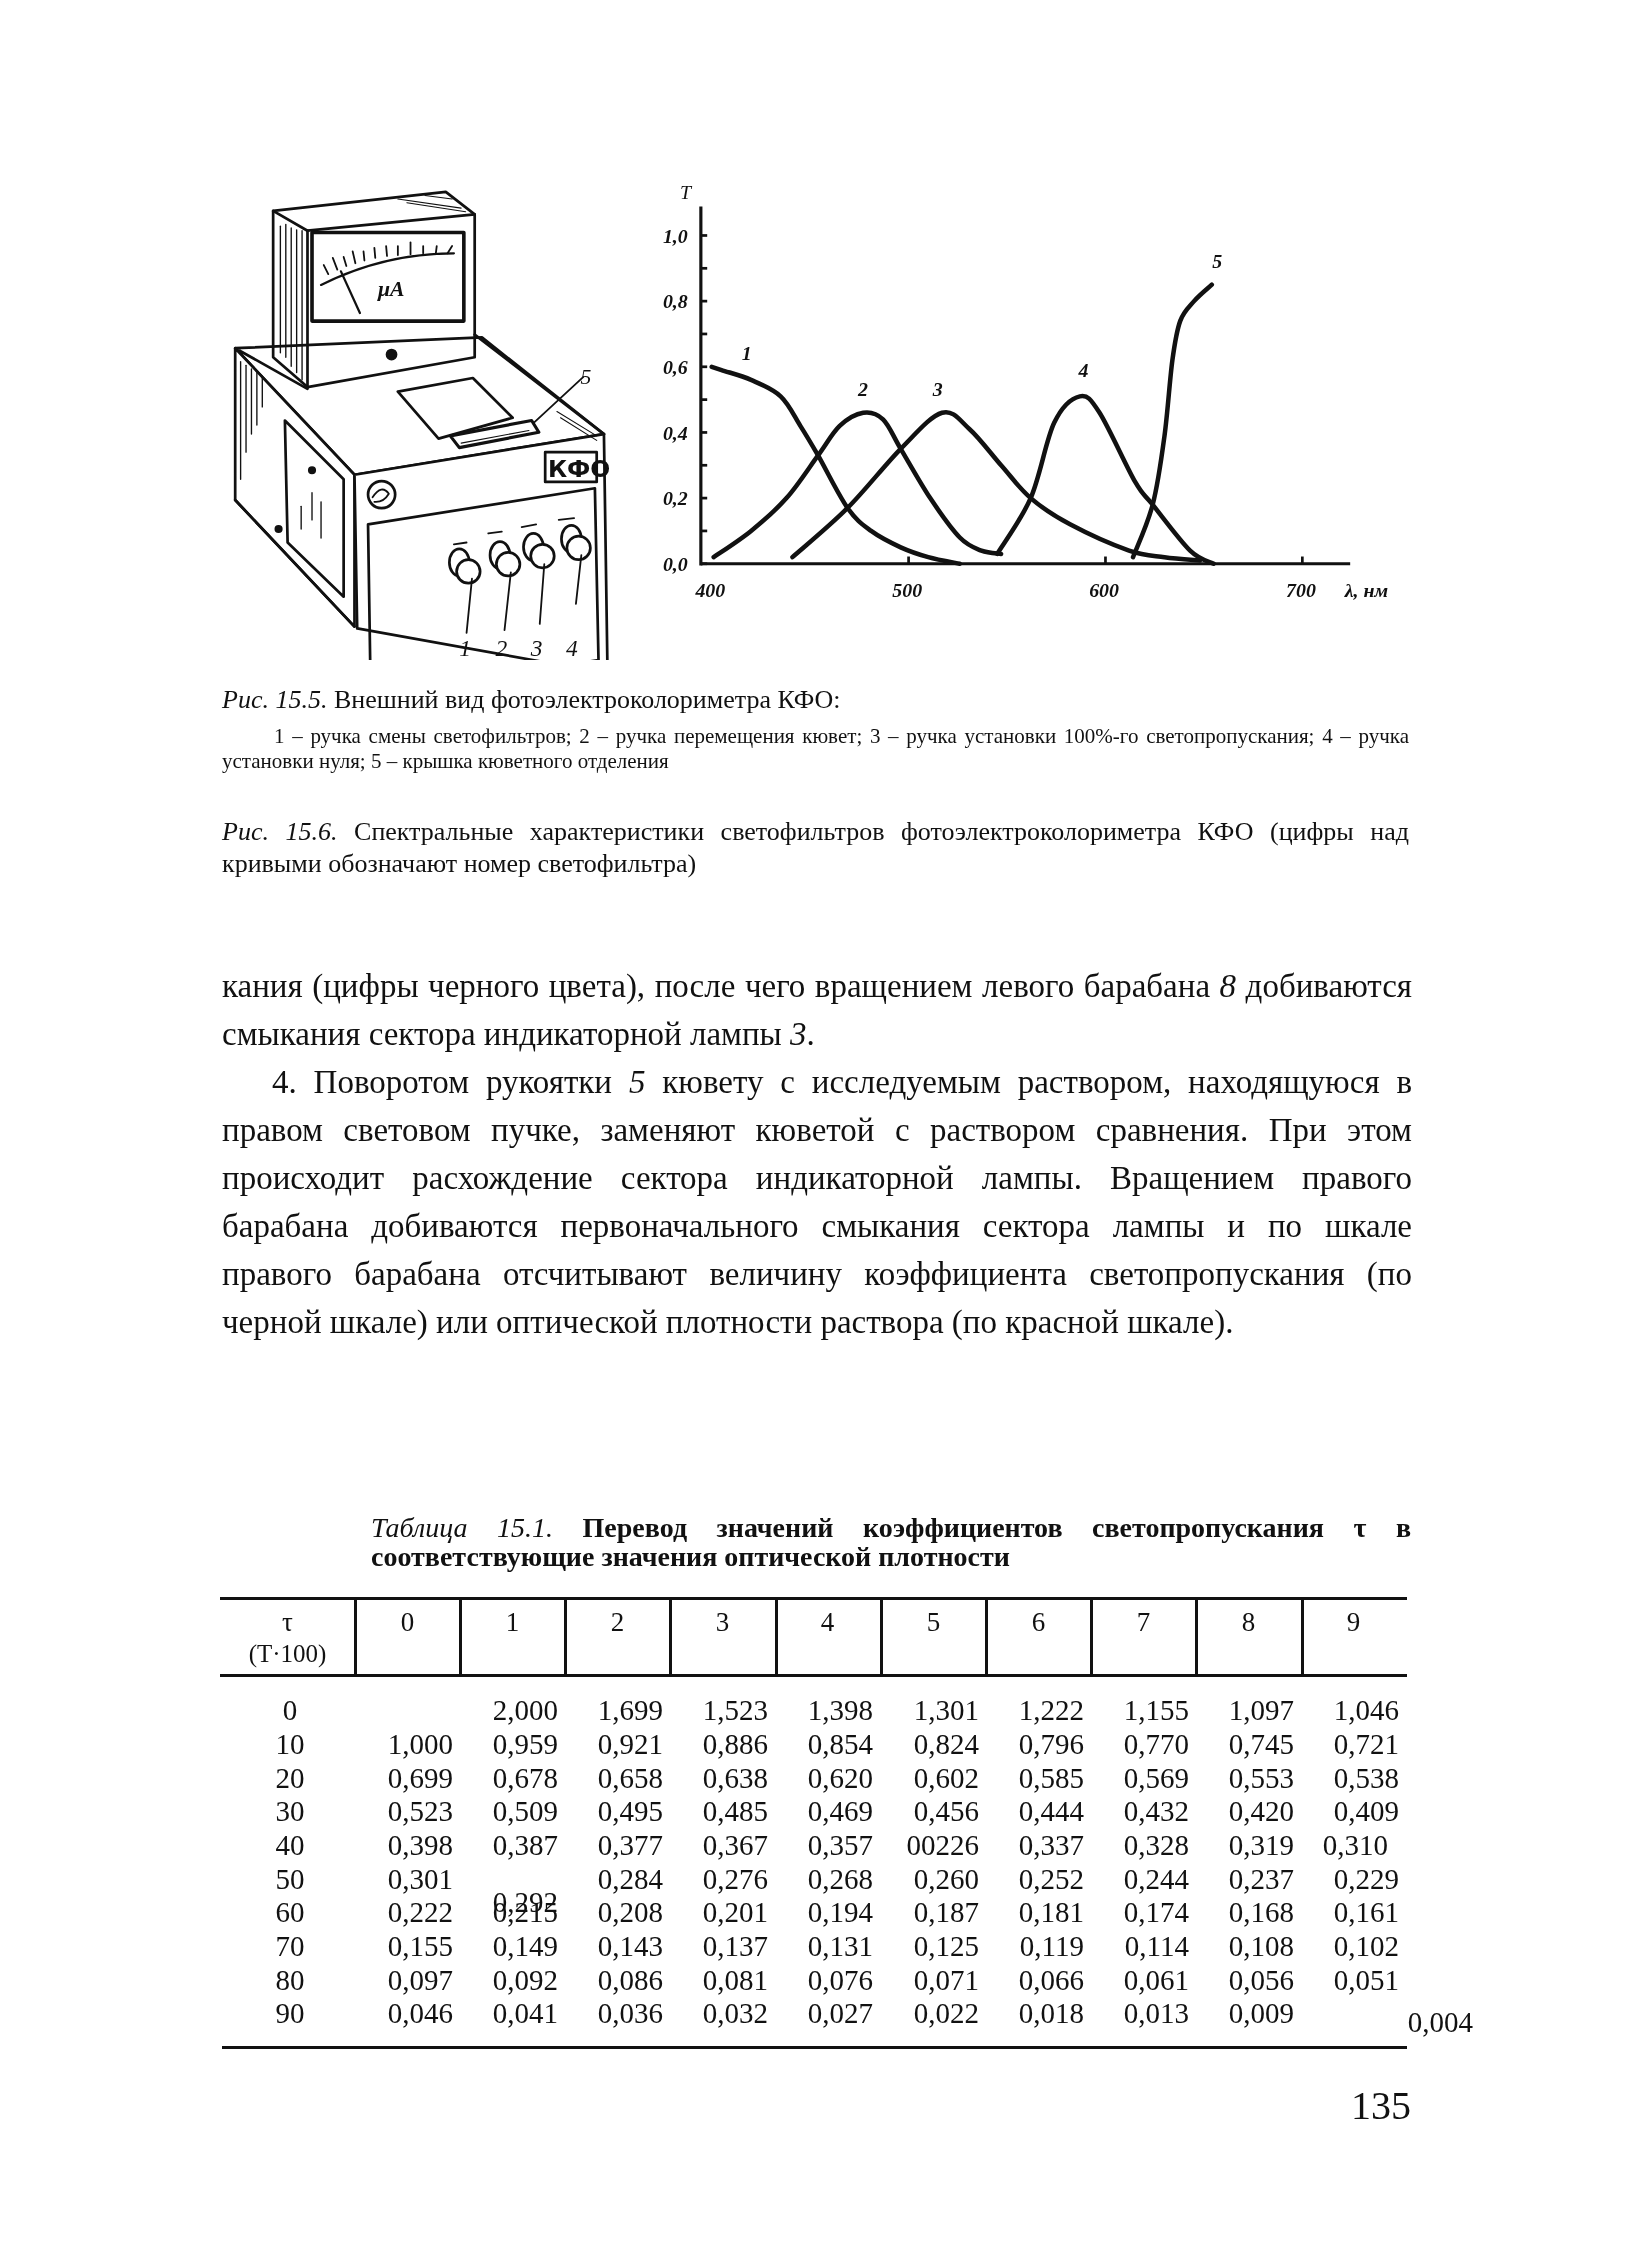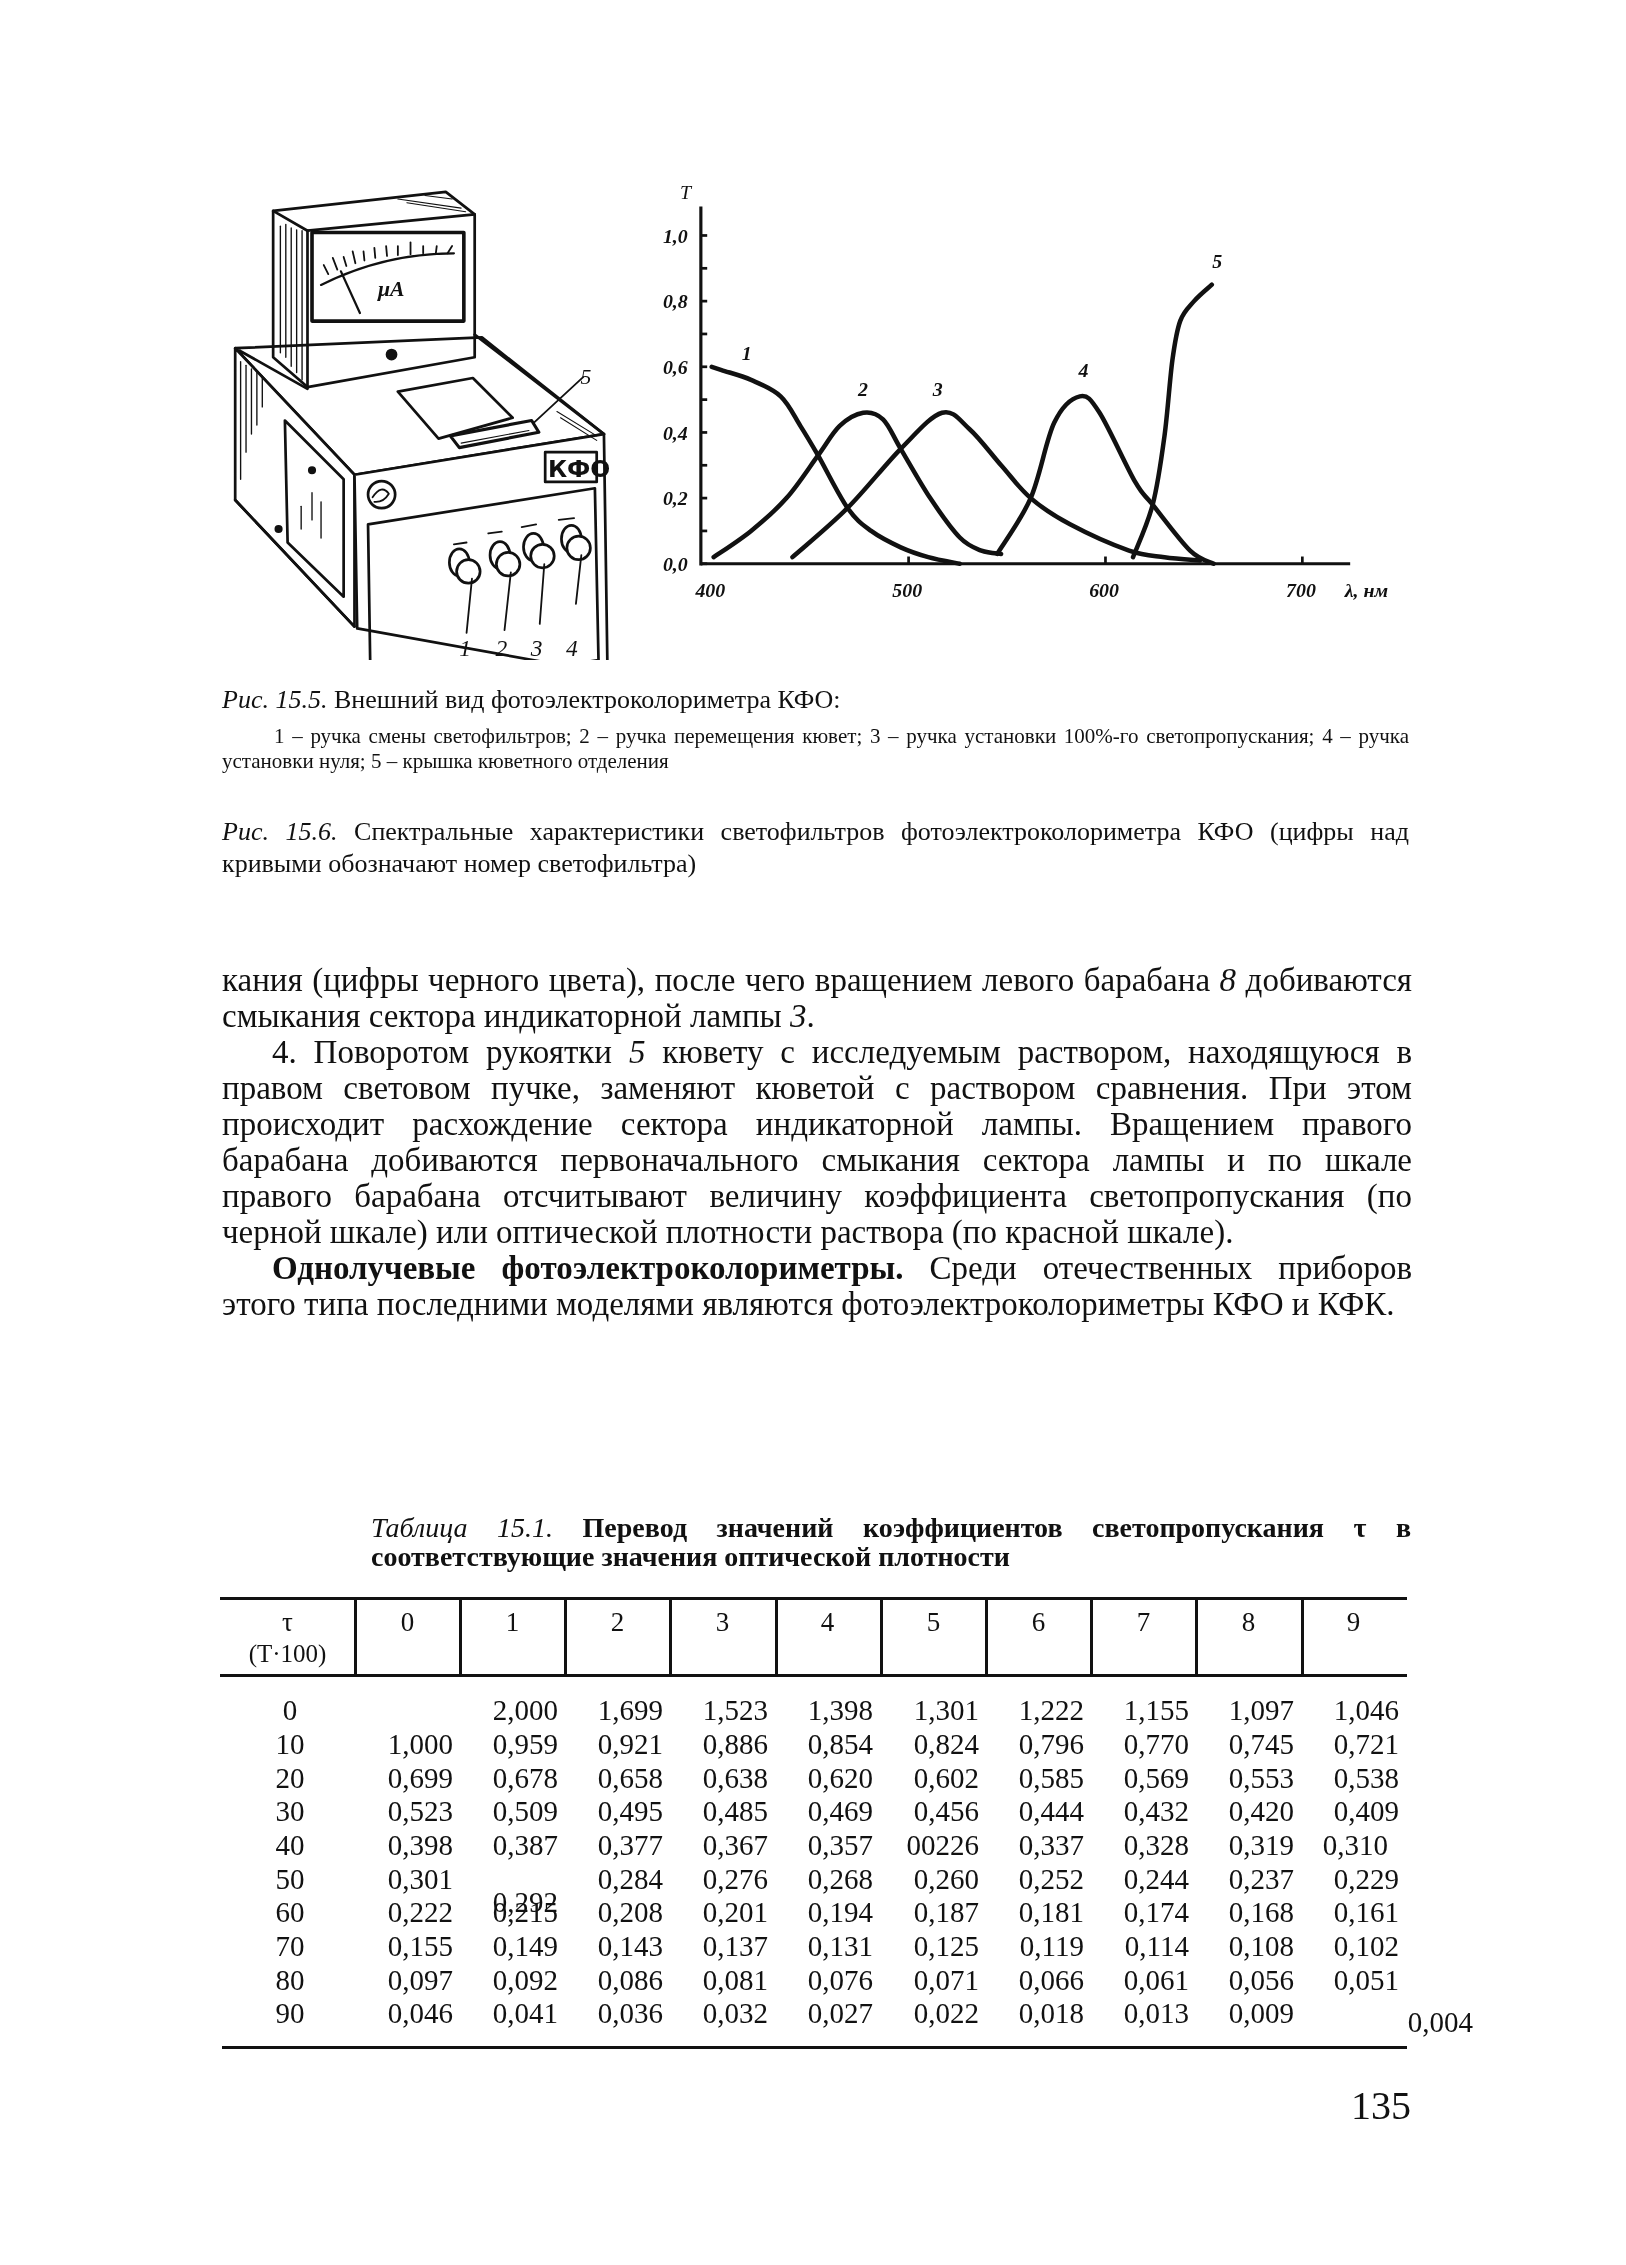--- a/index.html
+++ b/index.html
@@ -4,21 +4,21 @@
 <style>
   html, body { margin:0; padding:0; background:#fff; }
   body { width:1626px; height:2265px; position:relative; overflow:hidden; color:#111; font-family:"Liberation Serif","DejaVu Serif",serif; }
   #instrument { position:absolute; left:217px; top:181px; width:425px; height:479px; }
   #chart { position:absolute; left:0; top:0; width:1626px; height:688px; pointer-events:none; }
   .cap-title { position:absolute; left:222px; top:684px; width:1194px; font-size:26px; line-height:31px; white-space:nowrap; }
   .cap-title i { font-style:italic; }
   .cap-body { position:absolute; left:222px; top:724px; width:1187px; font-size:21px; line-height:25px; text-align:justify; text-align-last:left; }
   .cap-body .ind { display:inline-block; width:52px; }
   .cap2 { position:absolute; left:222px; top:816px; width:1187px; font-size:26px; line-height:32px; text-align:justify; text-align-last:left; }
-  .body-text { position:absolute; left:222px; top:962px; width:1190px; font-size:33px; line-height:36px; text-align:justify; }
+  .body-text { position:absolute; left:222px; top:962px; width:1190px; font-size:33px; line-height:48px; text-align:justify; }
   .body-text p { margin:0; }
   .body-text p.ind { text-indent:50px; }
   .body-text b { font-weight:bold; }
   .tbl-cap { position:absolute; left:371px; top:1513px; width:1040px; font-size:28px; line-height:29px; font-weight:bold; text-align:justify; text-align-last:left; }
   .tbl-cap i { font-weight:normal; font-style:italic; }
   .hrule { position:absolute; height:2.7px; background:#111; }
   .vrule { position:absolute; width:2.7px; background:#111; }
   .hdr-cell { position:absolute; top:1598px; height:78px; font-size:27px; text-align:center; }
   .row-label { position:absolute; width:136px; text-align:center; font-size:29px; }
   .cell { position:absolute; width:98px; text-align:right; font-size:29px; }
@@ -193,21 +193,20 @@
 </div>
 <div class="cap-body"><span class="ind"></span><span>1 – ручка смены светофильтров; 2 – ручка перемещения кювет; 3 – ручка установки 100%-го светопропускания; 4 – ручка установки нуля; 5 – крышка кюветного отделения</span></div>
 
 <div class="cap2">
   <i>Рис. 15.6.</i><span> Спектральные характеристики светофильтров фотоэлектроколориметра КФО (цифры над кривыми обозначают номер светофильтра)</span>
 </div>
 
 <div class="body-text">
   <p><span>кания (цифры черного цвета), после чего вращением левого барабана </span><i>8</i><span> добиваются смыкания сектора индикаторной лампы </span><i>3</i><span>.</span></p>
   <p class="ind"><span>4. Поворотом рукоятки </span><i>5</i><span> кювету с исследуемым раствором, находящуюся в правом световом пучке, заменяют кюветой с раствором сравнения. При этом происходит расхождение сектора индикаторной лампы. Вращением правого барабана добиваются первоначального смыкания сектора лампы и по шкале правого барабана отсчитывают величину коэффициента светопропускания (по черной шкале) или оптической плотности раствора (по красной шкале).</span></p>
-  <p class="ind"><b>Однолучевые фотоэлектроколориметры.</b><span> Среди отечественных приборов этого типа последними моделями являются фотоэлектроколориметры КФО и КФК.</span></p>
 </div>
 
 <div class="tbl-cap">
   <i>Таблица 15.1.</i><span> Перевод значений коэффициентов светопропускания τ в соответствующие значения оптической плотности</span>
 </div>
 
 <div id="table-layer">
   <div class="hrule" style="left:220px; top:1597px; width:1187px;"></div>
   <div class="hrule" style="left:220px; top:1674px; width:1187px;"></div>
   <div class="hrule" style="left:222px; top:2046px; width:1185px;"></div>

